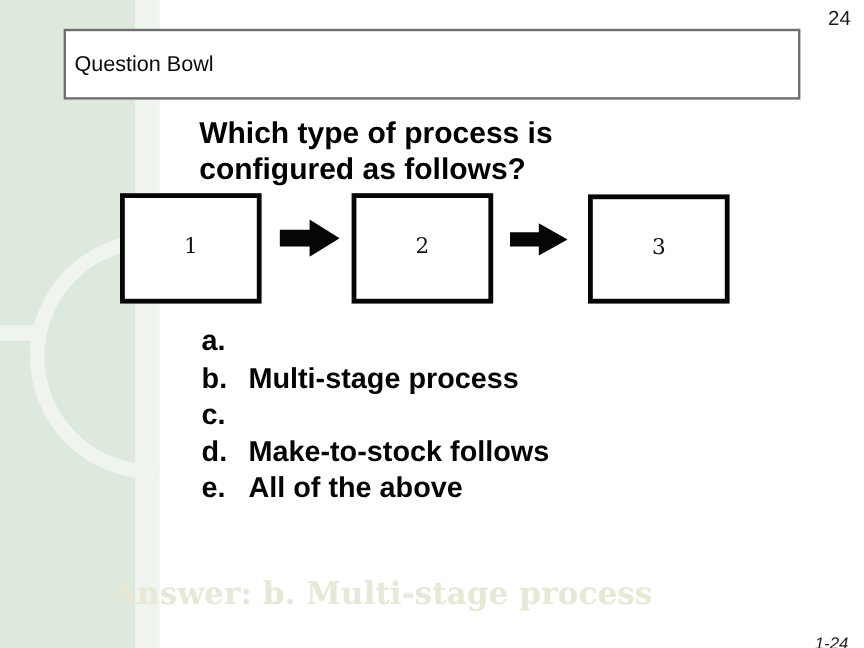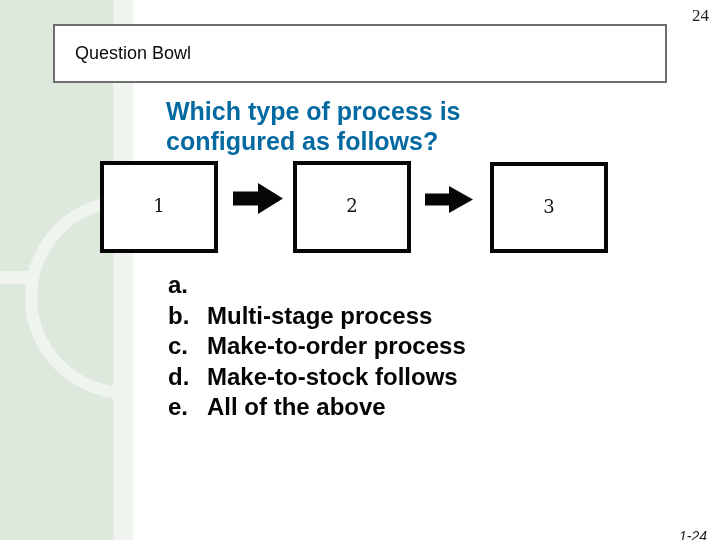--- a/index.html
+++ b/index.html
@@ -44,21 +44,21 @@
     position: absolute;
     left: 0; top: 271px;
     width: 32px; height: 13px;
     background: #eff5ee;
   }
 
   
   .slide-number {
     position: absolute;
     top: 6px; right: 11px;
-    font-family: Liberation Serif, serif;
+    font-family: Liberation Sans, sans-serif;
     font-size: 17px;
     color: #1c1c1c;
   }
   .footer-page {
     position: absolute;
     top: 512px; right: 13px;
     font-size: 14px;
     font-style: italic;
     color: #222222;
     margin-top: 16px;
@@ -69,33 +69,33 @@
     position: absolute;
     left: 53px; top: 24px;
     width: 614px; height: 59px;
     box-sizing: border-box;
     background: #ffffff;
     border: 2px solid #6f6f6f;
     display: flex;
     align-items: center;
   }
   .title-box span {
-    padding-left: 20px;
+    padding-left: 7px;
     font-size: 18px;
     color: #0b0b0b;
   }
 
   
   .question {
     position: absolute;
     left: 166px; top: 96px;
     font-size: 25px;
     line-height: 30px;
     font-weight: bold;
-    color: #0369a1;
+    color: #000000;
     white-space: nowrap;
   }
   .question .q-line2 { display: block; }
 
   
   .stage-box {
     position: absolute;
     width: 118px; height: 92px;
     box-sizing: border-box;
     background: #ffffff;
@@ -189,28 +189,28 @@
   <div class="options">
     <div class="option-row">
       <span class="option-letter">a.</span>
     </div>
     <div class="option-row">
       <span class="option-letter">b.</span>
       <span class="option-text">Multi-stage process</span>
     </div>
     <div class="option-row">
       <span class="option-letter">c.</span>
-      <span class="option-text">Make-to-order process</span>
     </div>
     <div class="option-row">
       <span class="option-letter">d.</span>
       <span class="option-text">Make-to-stock follows</span>
     </div>
     <div class="option-row">
       <span class="option-letter">e.</span>
       <span class="option-text">All of the above</span>
     </div>
   </div>
 
+  <div class="answer-line">Answer: b. Multi-stage process</div>
 
   <div class="footer-page">1-24</div>
 
 </div>
 
 </body></html>

